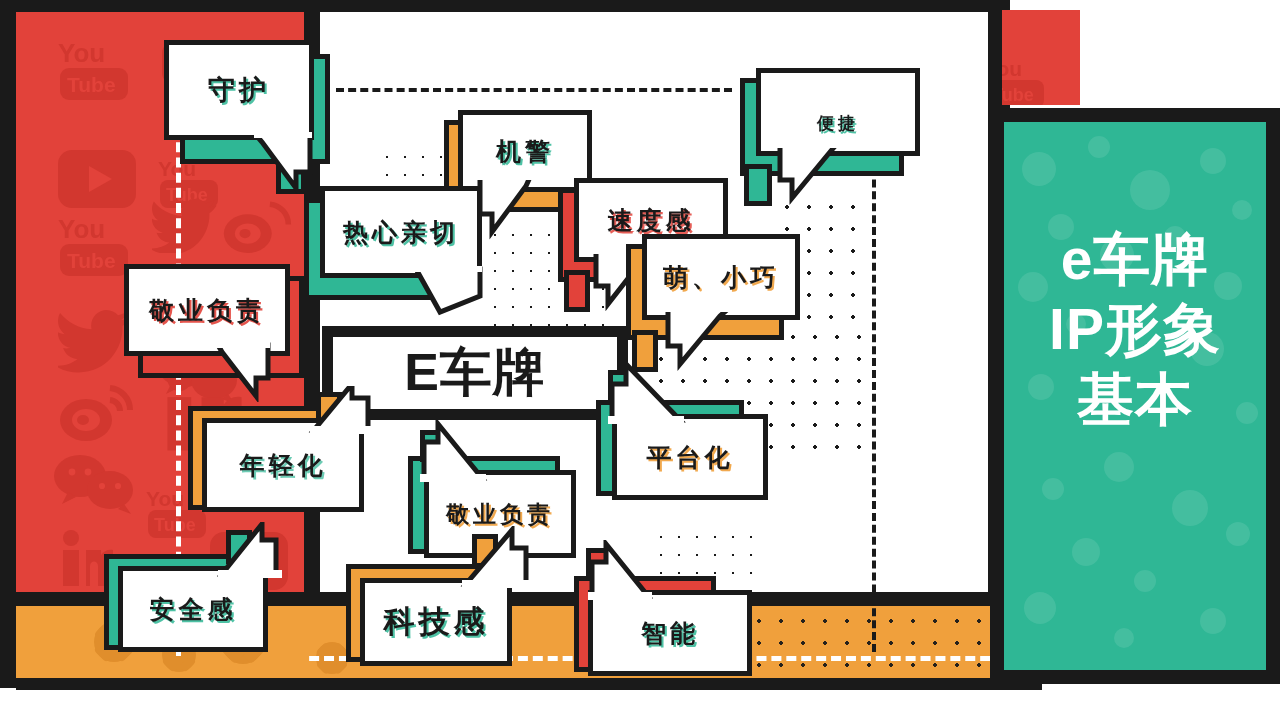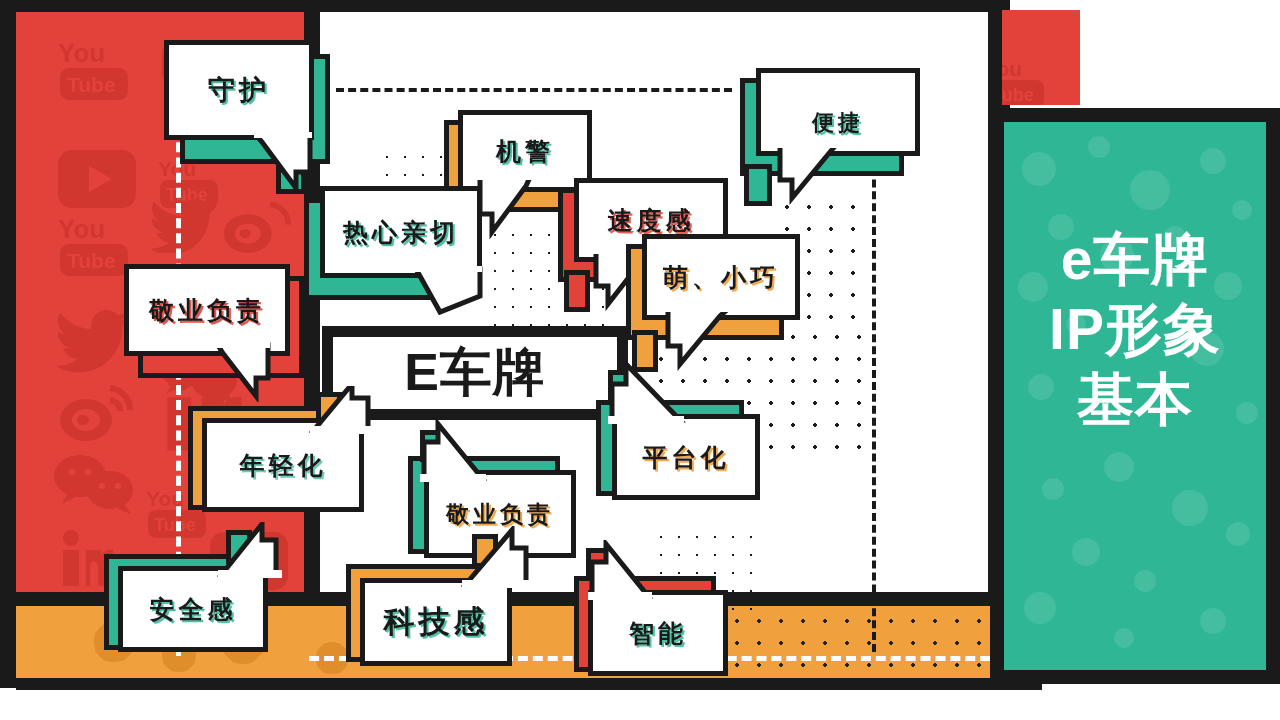--- a/index.html
+++ b/index.html
@@ -282,21 +282,21 @@
     <svg style="position:absolute;left:-6px;top:64px;" width="80" height="66">
       <path d="M78 3 L28 3 L28 40 L40 40 L40 58 L74 12 Z" fill="#ffffff" stroke="#1a1a1a" stroke-width="5"></path>
       <rect x="24" y="0" width="58" height="6" fill="#ffffff"></rect>
     </svg>
   </div>
 
   <div class="bub" style="left:756px;top:68px;width:164px;height:88px;">
     <div class="slab teal" style="left:-16px;top:10px;width:164px;height:98px;"></div>
     <div class="slab teal" style="left:-12px;top:96px;width:28px;height:42px;"></div>
     <div class="body">
-      <span class="label" style="font-size:22px;margin-top:22px;">便捷</span>
+      <span class="label" style="font-size:17px;margin-top:22px;">便捷</span>
     </div>
     <svg style="position:absolute;left:-10px;top:74px;" width="92" height="64">
       <path d="M90 3 L34 3 L34 38 L46 38 L46 56 L84 10 Z" fill="#ffffff" stroke="#1a1a1a" stroke-width="5"></path>
       <rect x="30" y="0" width="62" height="6" fill="#ffffff"></rect>
     </svg>
   </div>
 
   <div class="bub" style="left:320px;top:186px;width:162px;height:92px;">
     <div class="slab teal" style="left:-16px;top:12px;width:166px;height:102px;"></div>
     <div class="body">
@@ -355,21 +355,21 @@
     <div class="slab teal" style="left:-4px;top:-40px;width:26px;height:32px;"></div>
     <div class="body">
       <span class="label" style="font-size:23px;text-shadow:2px 2px 0 rgba(240,160,60,0.9);">敬业负责</span>
     </div>
     <svg style="position:absolute;left:-8px;top:-50px;" width="80" height="62">
       <path d="M8 58 L8 22 L22 22 L22 4 L66 58 Z" fill="#ffffff" stroke="#1a1a1a" stroke-width="5"></path>
       <rect x="4" y="54" width="66" height="8" fill="#ffffff"></rect>
     </svg>
   </div>
 
-  <div class="bub" style="left:612px;top:414px;width:148px;height:86px;">
+  <div class="bub" style="left:612px;top:414px;width:148px;height:86px;padding-left:8px;">
     <div class="slab teal" style="left:-16px;top:-14px;width:148px;height:96px;"></div>
     <div class="slab teal" style="left:-4px;top:-44px;width:26px;height:34px;"></div>
     <div class="body">
       <span class="label" style="font-size:25px;text-shadow:2px 2px 0 rgba(240,160,60,0.9);">平台化</span>
     </div>
     <svg style="position:absolute;left:-8px;top:-54px;" width="90" height="64">
       <path d="M8 60 L8 24 L22 24 L22 4 L76 60 Z" fill="#ffffff" stroke="#1a1a1a" stroke-width="5"></path>
       <rect x="4" y="56" width="76" height="8" fill="#ffffff"></rect>
     </svg>
   </div>
@@ -392,21 +392,21 @@
     <div class="slab orange" style="left:112px;top:-44px;width:26px;height:34px;"></div>
     <div class="body">
       <span class="label" style="font-size:31px;">科技感</span>
     </div>
     <svg style="position:absolute;left:98px;top:-52px;" width="82" height="62">
       <path d="M68 58 L68 22 L54 22 L54 4 L8 58 Z" fill="#ffffff" stroke="#1a1a1a" stroke-width="5"></path>
       <rect x="4" y="54" width="70" height="8" fill="#ffffff"></rect>
     </svg>
   </div>
 
-  <div class="bub" style="left:588px;top:590px;width:140px;height:86px;">
+  <div class="bub" style="left:588px;top:590px;width:164px;height:86px;">
     <div class="slab red" style="left:-14px;top:-14px;width:142px;height:96px;"></div>
     <div class="slab red" style="left:-2px;top:-42px;width:24px;height:32px;"></div>
     <div class="body">
       <span class="label" style="font-size:25px;">智能</span>
     </div>
     <svg style="position:absolute;left:-6px;top:-50px;" width="78" height="60">
       <path d="M10 56 L10 22 L24 22 L24 4 L66 56 Z" fill="#ffffff" stroke="#1a1a1a" stroke-width="5"></path>
       <rect x="6" y="52" width="64" height="8" fill="#ffffff"></rect>
     </svg>
   </div>

